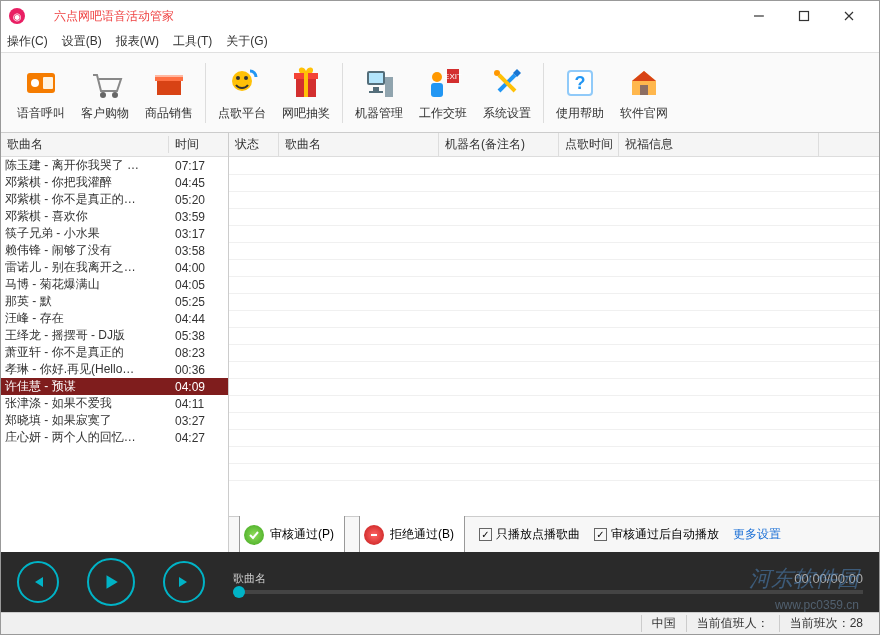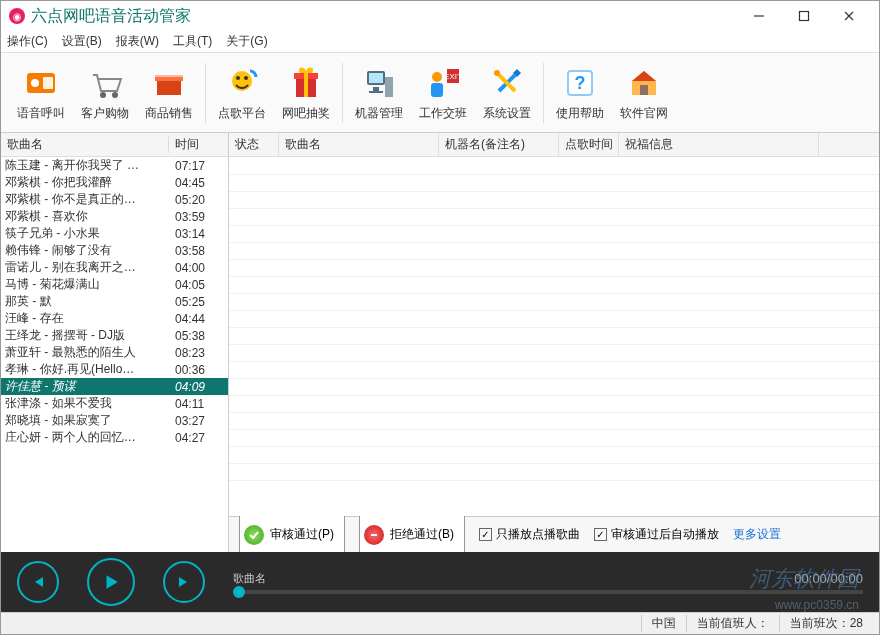--- a/index.html
+++ b/index.html
@@ -1,38 +1,38 @@
 <!DOCTYPE html>
 <html><head>
 <meta charset="utf-8">
 <style>
 * { margin: 0; padding: 0; box-sizing: border-box; font-family: "Microsoft YaHei", SimSun, sans-serif; }
 body { width: 880px; height: 635px; background: #fff; position: relative; overflow: hidden; border: 1px solid #999; }
 .title-bar { height: 30px; display: flex; align-items: center; padding: 0 8px; background: #fff; }
 .title-bar .app-icon { width: 16px; height: 16px; background: #e91e63; border-radius: 50%; margin-right: 6px; display: inline-flex; align-items: center; justify-content: center; font-size: 10px; color: #fff; }
-.title-bar .title { font-size: 16px; color: #0f766e; flex: 1; }
+.title-bar .title { font-size: 12px; color: #ef4444; flex: 1; margin-left: 23px; }
 .win-btns { display: flex; gap: 0; }
 .win-btn { width: 45px; height: 28px; display: flex; align-items: center; justify-content: center; cursor: pointer; }
 .win-btn svg { width: 12px; height: 12px; }
 .menu-bar { height: 22px; display: flex; align-items: center; padding: 0 6px; gap: 14px; font-size: 12px; color: #333; border-bottom: 1px solid #e0e0e0; }
 .menu-item { cursor: pointer; }
 .toolbar { height: 80px; display: flex; align-items: center; padding: 6px 8px; gap: 0; border-bottom: 1px solid #ccc; background: #fafafa; }
 .tool-btn { width: 64px; height: 66px; display: flex; flex-direction: column; align-items: center; justify-content: center; gap: 2px; cursor: pointer; font-size: 12px; color: #333; }
 .tool-btn .ico { width: 40px; height: 40px; display: flex; align-items: center; justify-content: center; }
 .tool-sep { width: 1px; height: 60px; background: #ddd; margin: 0 4px; }
 .content { display: flex; height: calc(100% - 30px - 22px - 80px - 60px - 22px); }
 .left-pane { width: 228px; border-right: 1px solid #ccc; display: flex; flex-direction: column; }
 .left-head, .right-head { height: 24px; display: flex; align-items: center; background: #f5f5f5; border-bottom: 1px solid #ddd; font-size: 12px; color: #333; }
 .left-head .c1 { width: 168px; padding-left: 6px; border-right: 1px solid #ddd; }
 .left-head .c2 { flex: 1; padding-left: 6px; }
 .song-list { flex: 1; overflow-y: auto; font-size: 12px; color: #333; }
 .song-row { height: 17px; display: flex; align-items: center; cursor: pointer; }
 .song-row .c1 { width: 168px; padding-left: 4px; white-space: nowrap; overflow: hidden; text-overflow: ellipsis; }
 .song-row .c2 { flex: 1; padding-left: 6px; }
-.song-row.sel { background: #0f766e; color: #fff; font-style: italic; }
+.song-row.sel { background: #7f1d1d; color: #fff; }
 .right-pane { flex: 1; display: flex; flex-direction: column; }
 .right-head { padding-left: 0; }
 .right-head .rc { padding-left: 6px; border-right: 1px solid #ddd; height: 100%; display: flex; align-items: center; }
 .right-body { flex: 1; background: #fff; position: relative; }
 .right-body .grid-line { position: absolute; left: 0; right: 0; height: 1px; background: #f0f0f0; }
 .right-foot { height: 36px; border-top: 1px solid #ccc; display: flex; align-items: center; padding: 0 10px; gap: 14px; font-size: 12px; background: #f7f7f7; }
 .btn-pill { height: 42px; display: flex; align-items: center; gap: 6px; padding: 0 10px 0 4px; border: 1px solid #999; background: #fff; cursor: pointer; font-size: 12px; }
 .btn-pill .circ { width: 20px; height: 20px; border-radius: 50%; display: flex; align-items: center; justify-content: center; }
 .circ.green { background: radial-gradient(#8fdc5a,#3fa61f); }
 .circ.red { background: radial-gradient(#f66,#c21818); }
@@ -216,21 +216,21 @@
         <div class="song-row">
           <div class="c1">邓紫棋 - 你不是真正的…</div>
           <div class="c2">05:20</div>
         </div>
         <div class="song-row">
           <div class="c1">邓紫棋 - 喜欢你</div>
           <div class="c2">03:59</div>
         </div>
         <div class="song-row">
           <div class="c1">筷子兄弟 - 小水果</div>
-          <div class="c2">03:14</div>
+          <div class="c2">03:17</div>
         </div>
         <div class="song-row">
           <div class="c1">赖伟锋 - 闹够了没有</div>
           <div class="c2">03:58</div>
         </div>
         <div class="song-row">
           <div class="c1">雷诺儿 - 别在我离开之…</div>
           <div class="c2">04:00</div>
         </div>
         <div class="song-row">
@@ -243,21 +243,21 @@
         </div>
         <div class="song-row">
           <div class="c1">汪峰 - 存在</div>
           <div class="c2">04:44</div>
         </div>
         <div class="song-row">
           <div class="c1">王绎龙 - 摇摆哥 - DJ版</div>
           <div class="c2">05:38</div>
         </div>
         <div class="song-row">
-          <div class="c1">萧亚轩 - 最熟悉的陌生人</div>
+          <div class="c1">萧亚轩 - 你不是真正的</div>
           <div class="c2">08:23</div>
         </div>
         <div class="song-row">
           <div class="c1">孝琳 - 你好.再见(Hello…</div>
           <div class="c2">00:36</div>
         </div>
         <div class="song-row sel">
           <div class="c1">许佳慧 - 预谋</div>
           <div class="c2">04:09</div>
         </div>

